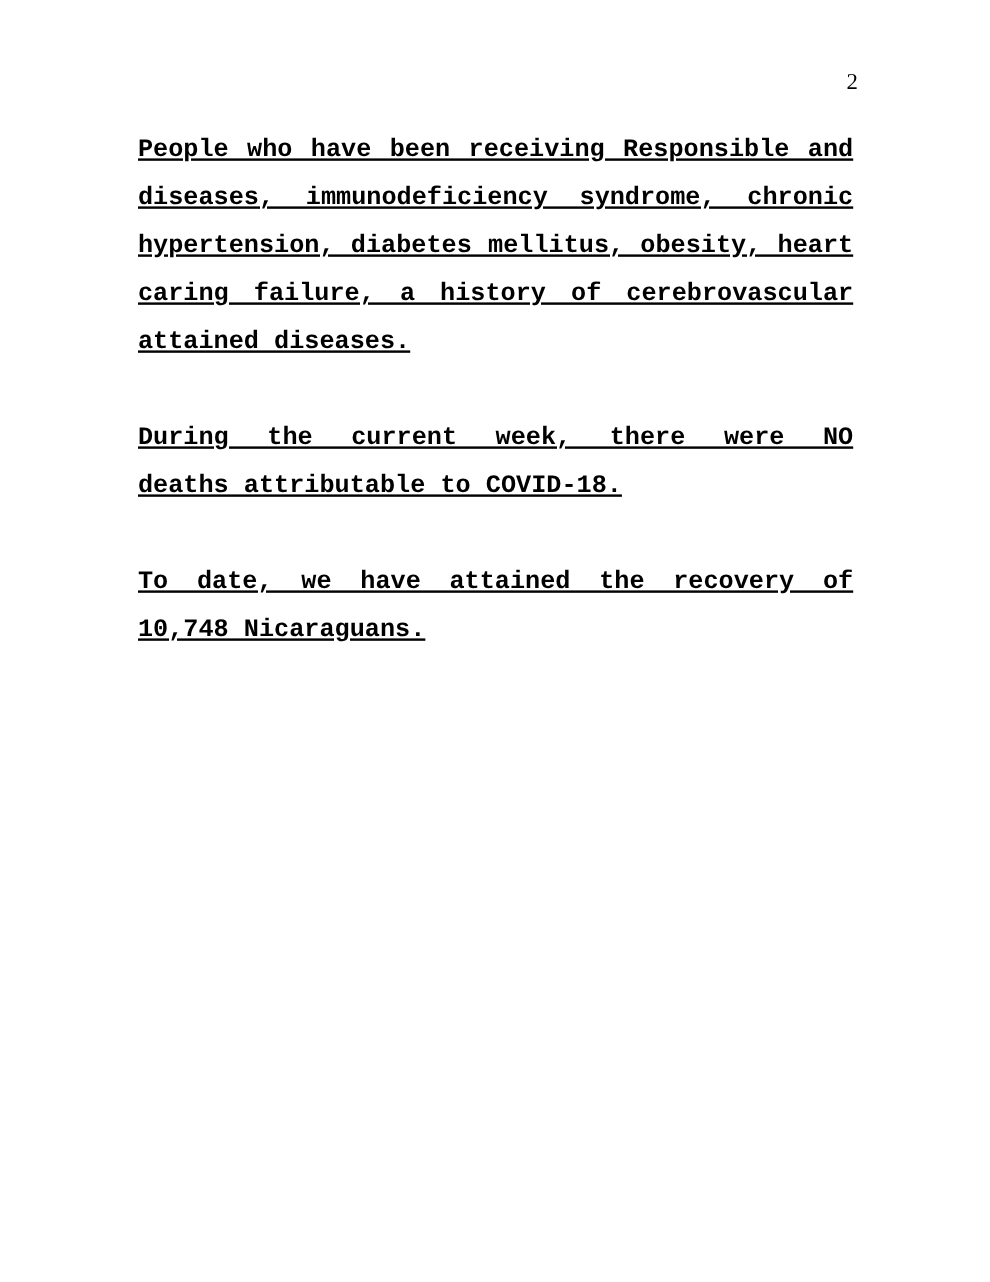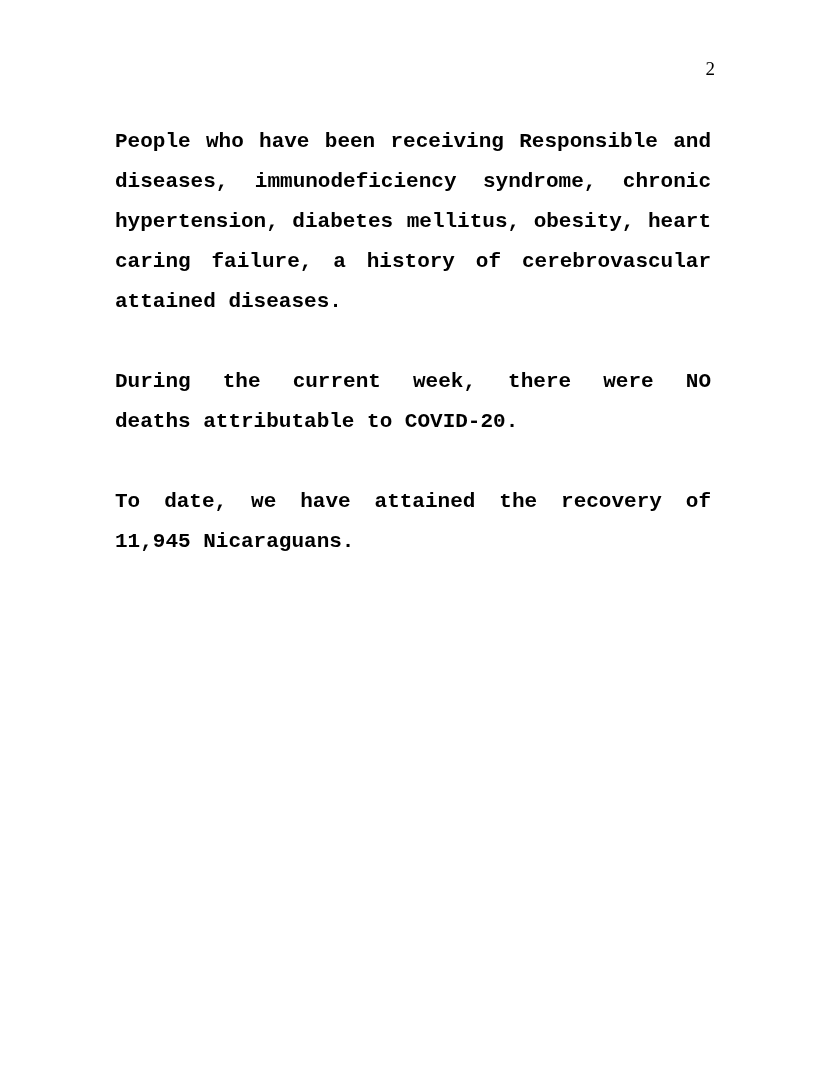--- a/index.html
+++ b/index.html
@@ -31,21 +31,22 @@
     font-weight: 400;
     color: #000000;
   }
   .content {
     position: absolute;
     left: 115px;
     top: 106px;
     width: 596px;
   }
   .paragraph {
-    margin: 16px 0 40px 0;
+    margin: 0 0 40px 0;
+    text-decoration: underline;
   }
   .line {
     font-family: "Liberation Mono", "DejaVu Sans Mono", monospace;
     font-weight: 700;
     font-size: 21px;
     line-height: 40px;
     white-space: normal;
     color: #000000;
   }
   .line.just {
@@ -68,23 +69,23 @@
     <div class="paragraph">
       <div class="line just">People who have been receiving Responsible and</div>
       <div class="line just">diseases, immunodeficiency syndrome, chronic</div>
       <div class="line just">hypertension, diabetes mellitus, obesity, heart</div>
       <div class="line just">caring failure, a history of cerebrovascular</div>
       <div class="line last">attained diseases.</div>
     </div>
 
     <div class="paragraph">
       <div class="line just">During the current week, there were NO</div>
-      <div class="line last">deaths attributable to COVID-20.</div>
+      <div class="line last">deaths attributable to COVID-18.</div>
     </div>
 
     <div class="paragraph">
       <div class="line just">To date, we have attained the recovery of</div>
-      <div class="line last">11,945 Nicaraguans.</div>
+      <div class="line last">10,748 Nicaraguans.</div>
     </div>
 
 
   </div>
 </div>
 
 </body></html>

